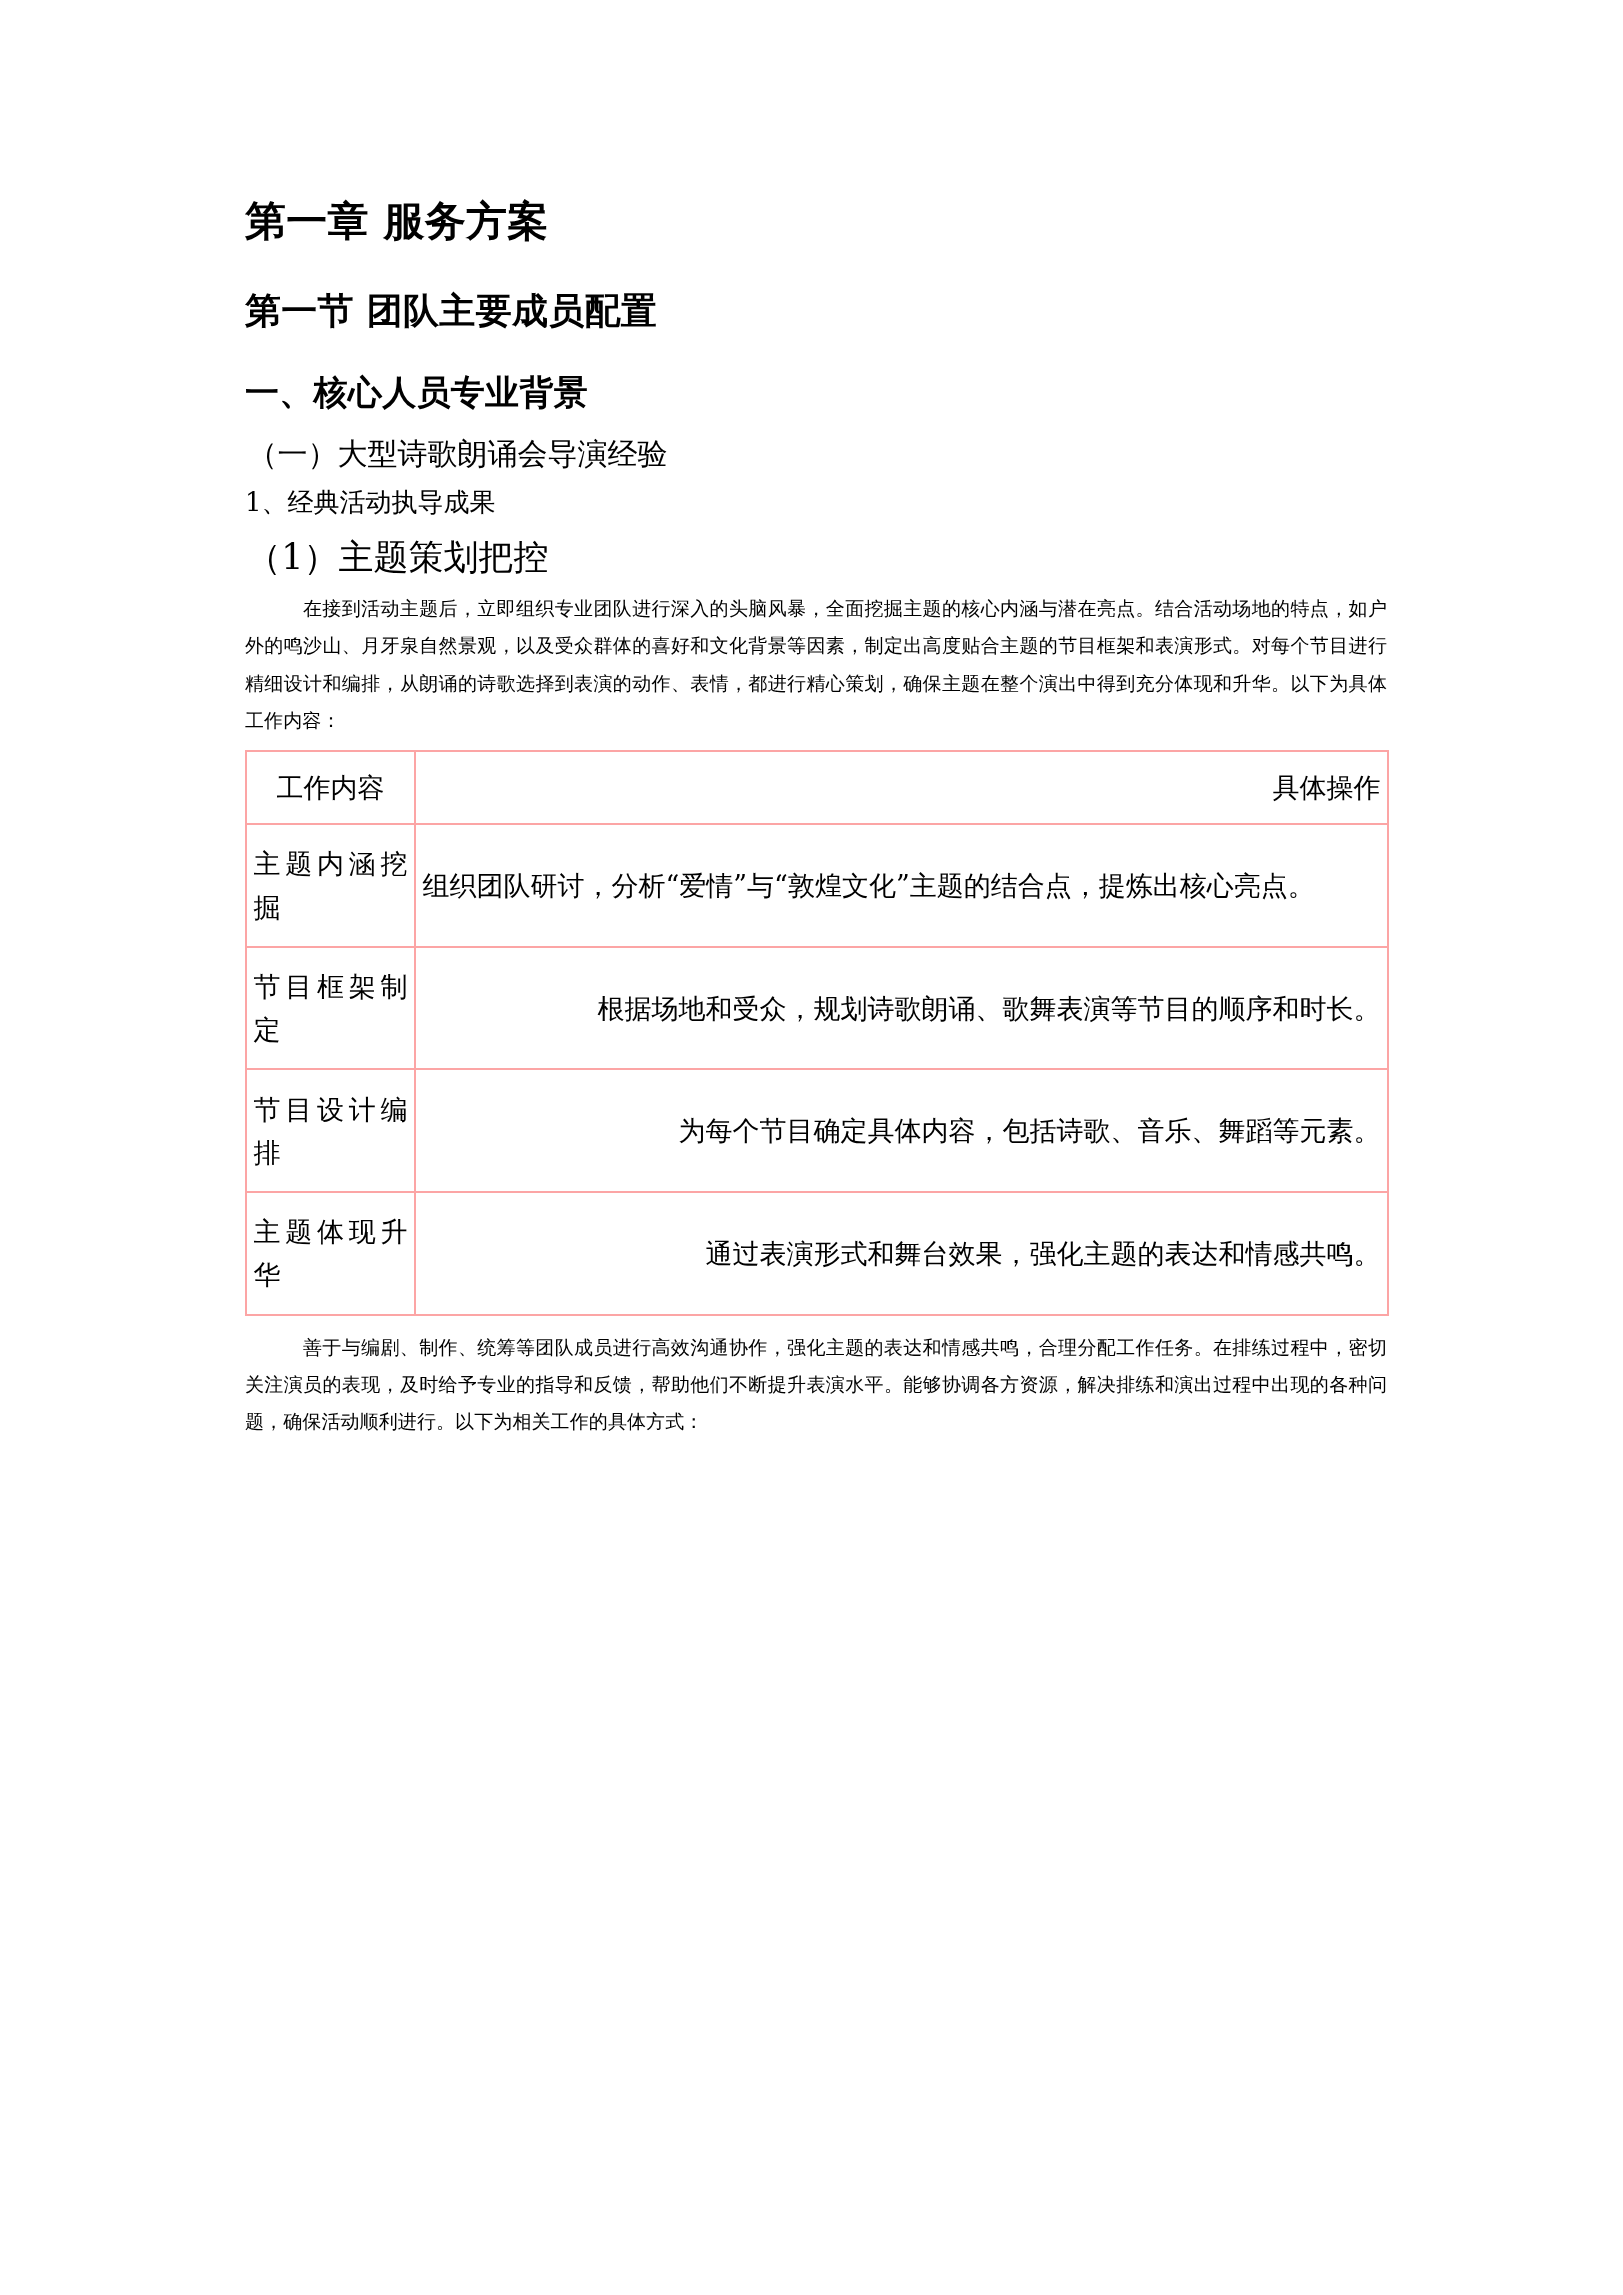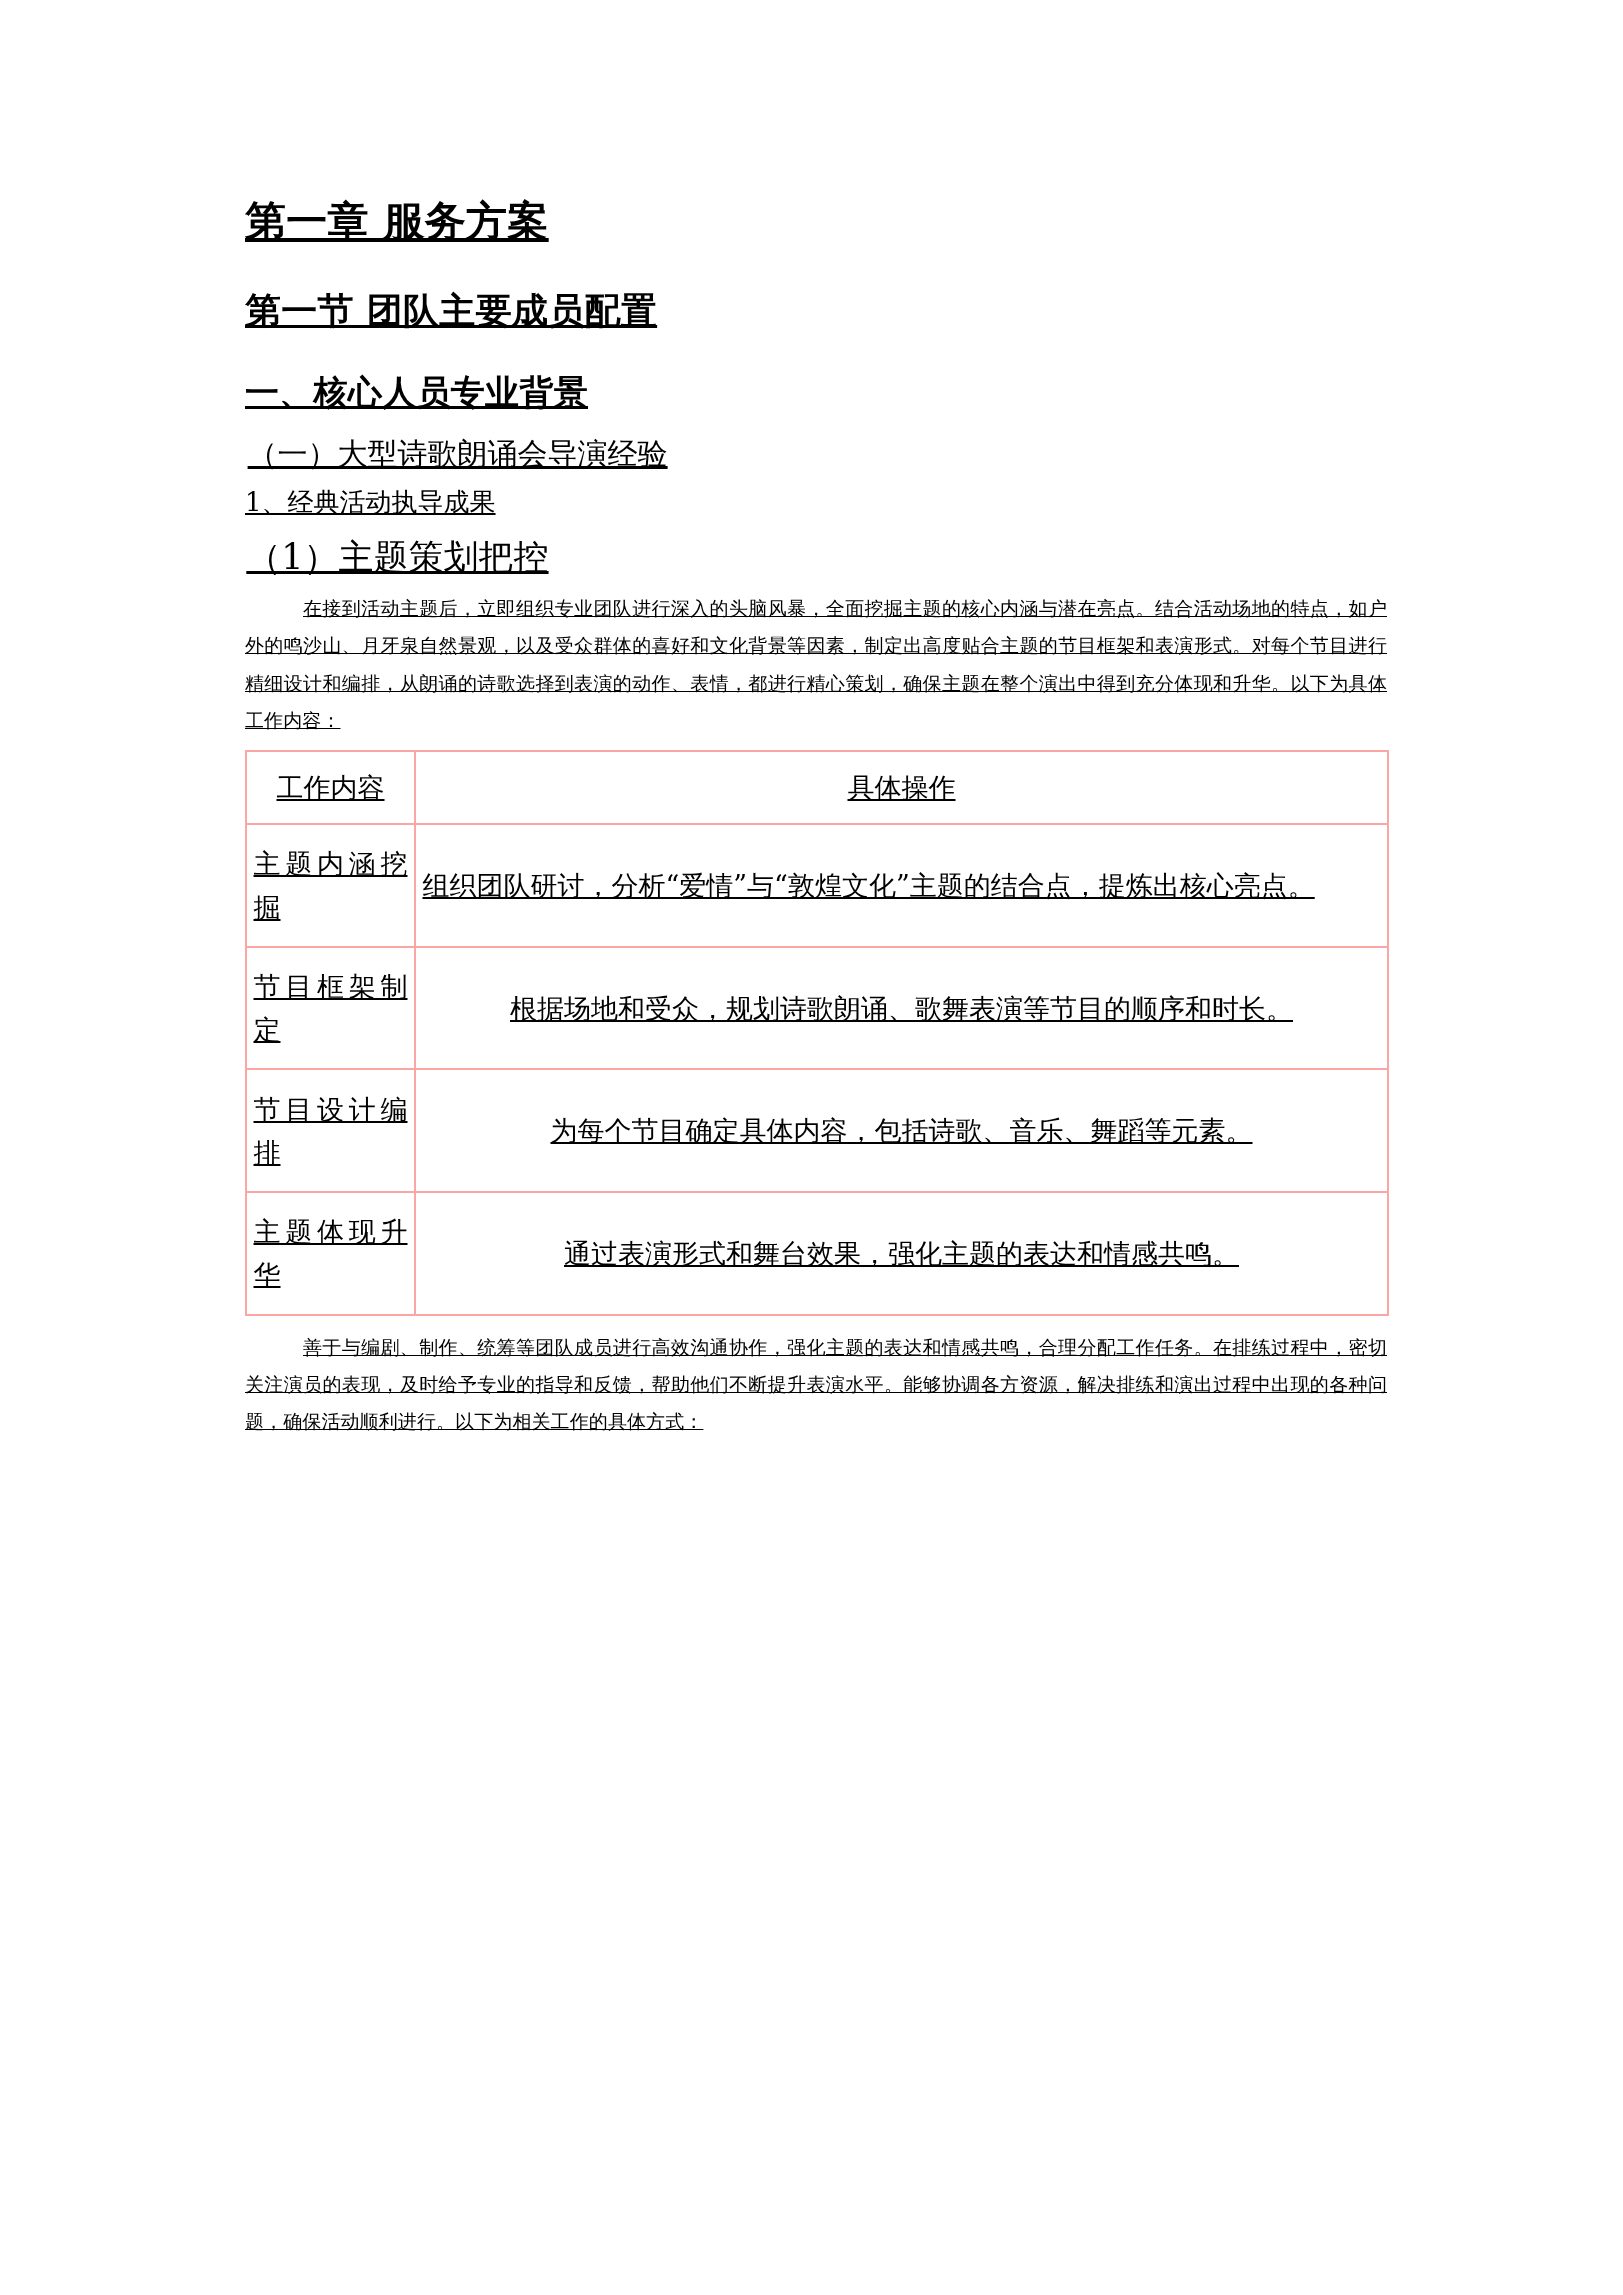--- a/index.html
+++ b/index.html
@@ -13,21 +13,20 @@
     color: #000000;
   }
   .page {
     position: relative;
     width: 1623px;
     height: 2295px;
     background: #ffffff;
     box-sizing: border-box;
     padding: 196px 236px 0 245px;
     overflow: hidden;
-    text-decoration: underline;
   }
   .doc-body {
     width: 1142px;
   }
 
   
   h1.chapter-title {
     font-size: 41px;
     font-weight: bold;
     line-height: 1.25;
@@ -105,21 +104,21 @@
     padding-right: 7.9px;
   }
   .cell-head-label {
     font-size: 27px;
     line-height: 1.6;
     text-align: center;
   }
   .cell-detail {
     font-size: 27px;
     line-height: 1.75;
-    text-align: center;
+    text-align: right;
   }
   .cell-detail.justified {
     text-align: justify;
     text-justify: inter-ideograph;
   }
   .row-data td { height: 97px; }
 </style>
 </head>
 <body>
 

